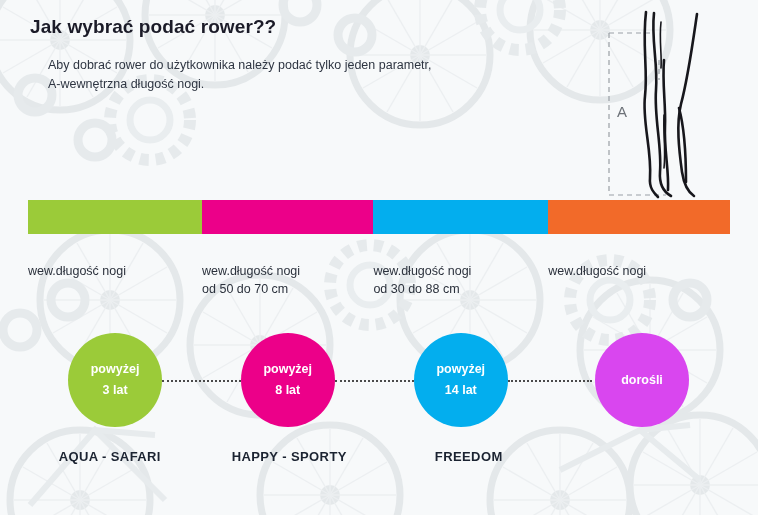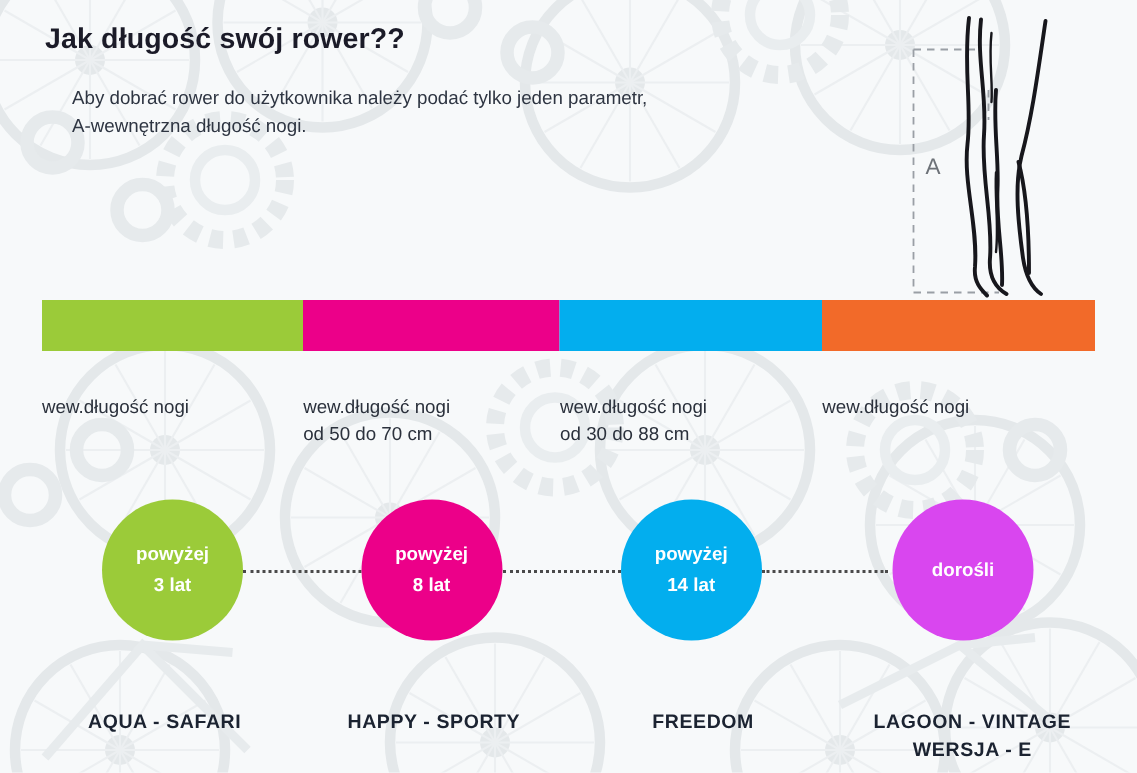--- a/index.html
+++ b/index.html
@@ -69,21 +69,21 @@
   }
   .circle{
     position:absolute;top:0;width:94px;height:94px;border-radius:50%;
     display:flex;flex-direction:column;align-items:center;justify-content:center;
     color:#ffffff;font-size:12.5px;font-weight:bold;line-height:1.65;
     z-index:2;text-align:center;
   }
   .circle .l1, .circle .l2{display:block;}
   
   .products{
-    position:absolute;left:20px;top:472px;width:718px;z-index:3;
+    position:absolute;left:20px;top:448px;width:718px;z-index:3;
     display:flex;
   }
   .product{
     text-align:center;font-size:13px;font-weight:bold;color:#1b2331;
     letter-spacing:.4px;line-height:1.45;
   }
   .product span{display:block;}
 </style>
 </head>
 <body>
@@ -149,21 +149,21 @@
 
     <g stroke="#e7ebed" stroke-width="6" fill="none">
       <path d="M30 505 L95 430 L165 500"></path>
       <path d="M95 430 L155 435"></path>
       <path d="M560 470 L640 430 L700 480"></path>
       <path d="M640 430 L690 425"></path>
     </g>
   </svg>
 
   <div class="header">
-    <h1 class="title">Jak długość swój rower??</h1>
+    <h1 class="title">Jak wybrać podać rower??</h1>
     <p class="subtitle">
       <span>Aby dobrać rower do użytkownika należy podać tylko jeden parametr,</span><br>
       <span>A-wewnętrzna długość nogi.</span>
     </p>
   </div>
 
   <div class="leg-figure">
     <svg width="170" height="200" viewBox="0 0 170 200">
 
       <g stroke="#9a9fa5" stroke-width="1.2" stroke-dasharray="5 4" fill="none">
@@ -241,19 +241,15 @@
       <span></span>
     </div>
     <div class="product" style="width: 25%;">
       <span>HAPPY - SPORTY</span>
       <span></span>
     </div>
     <div class="product" style="width: 25%;">
       <span>FREEDOM</span>
       <span></span>
     </div>
-    <div class="product" style="width: 25%;">
-      <span>LAGOON - VINTAGE</span>
-      <span>WERSJA - E</span>
-    </div>
   </div>
 
 </div>
 
 </body></html>

